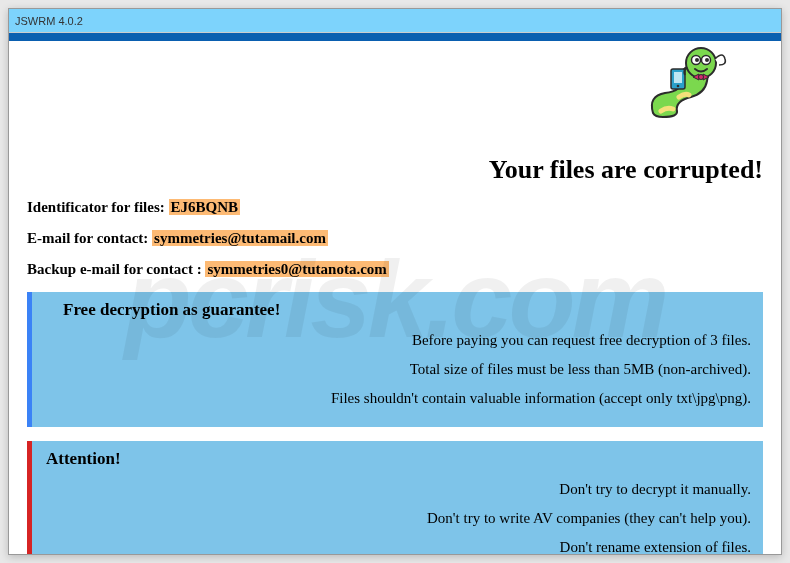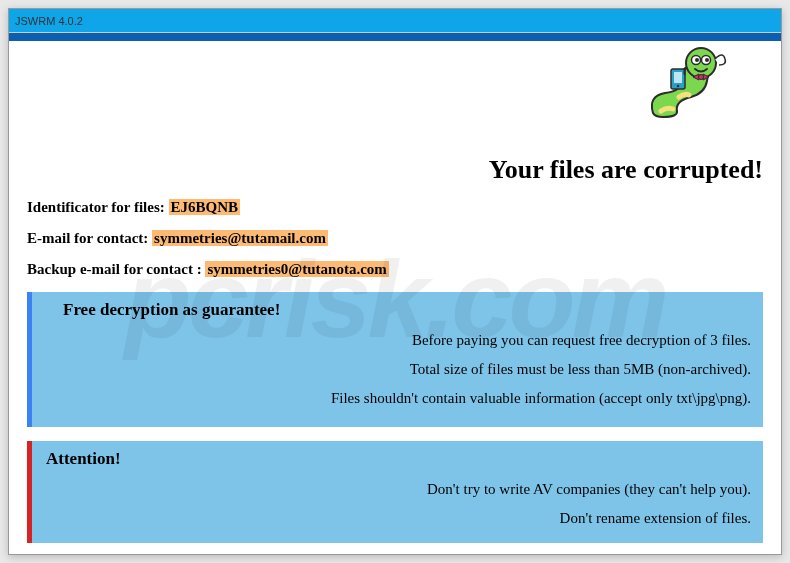--- a/index.html
+++ b/index.html
@@ -17,21 +17,21 @@
     top: 8px;
     width: 774px;
     height: 547px;
     background: #fff;
     border: 1px solid #999;
     box-shadow: 0 2px 8px rgba(0,0,0,0.2);
     display: flex;
     flex-direction: column;
   }
   .titlebar {
-    background: #0ea5e9;
+    background: #7dd3fc;
     height: 24px;
     border-bottom: 1px solid #ccc;
     display: flex;
     align-items: center;
     padding-left: 6px;
     font-family: "Segoe UI", Arial, sans-serif;
     font-size: 11px;
     color: #333;
   }
   .bluebar {
@@ -179,18 +179,19 @@
 
     <div class="panel">
       <div class="panel-title">Free decryption as guarantee!</div>
       <div class="panel-line">Before paying you can request free decryption of 3 files.</div>
       <div class="panel-line">Total size of files must be less than 5MB (non-archived).</div>
       <div class="panel-line">Files shouldn't contain valuable information (accept only txt\jpg\png).</div>
     </div>
 
     <div class="panel2">
       <div class="panel-title">Attention!</div>
+      <div class="panel-line">Don't try to decrypt it manually.</div>
       <div class="panel-line">Don't try to write AV companies (they can't help you).</div>
       <div class="panel-line">Don't rename extension of files.</div>
     </div>
 
   </div>
 </div>
 
 </body></html>

